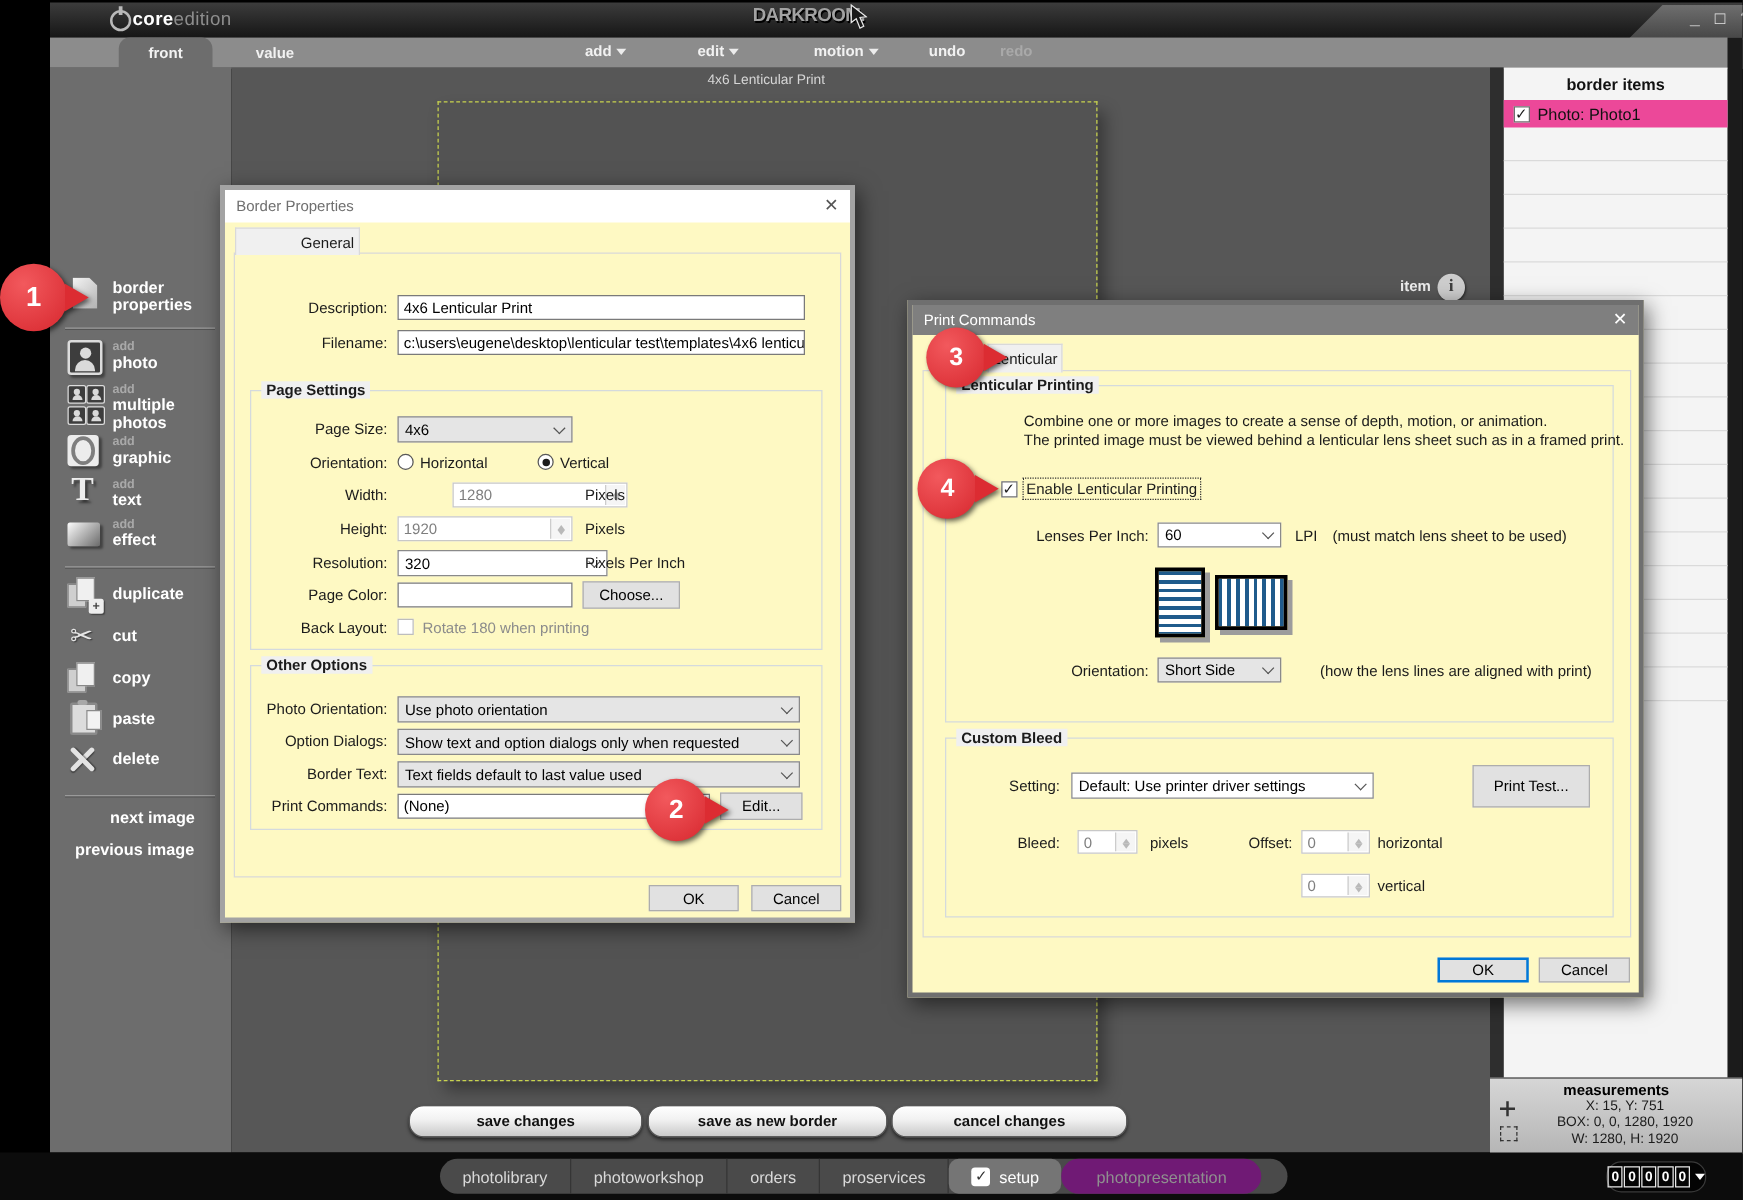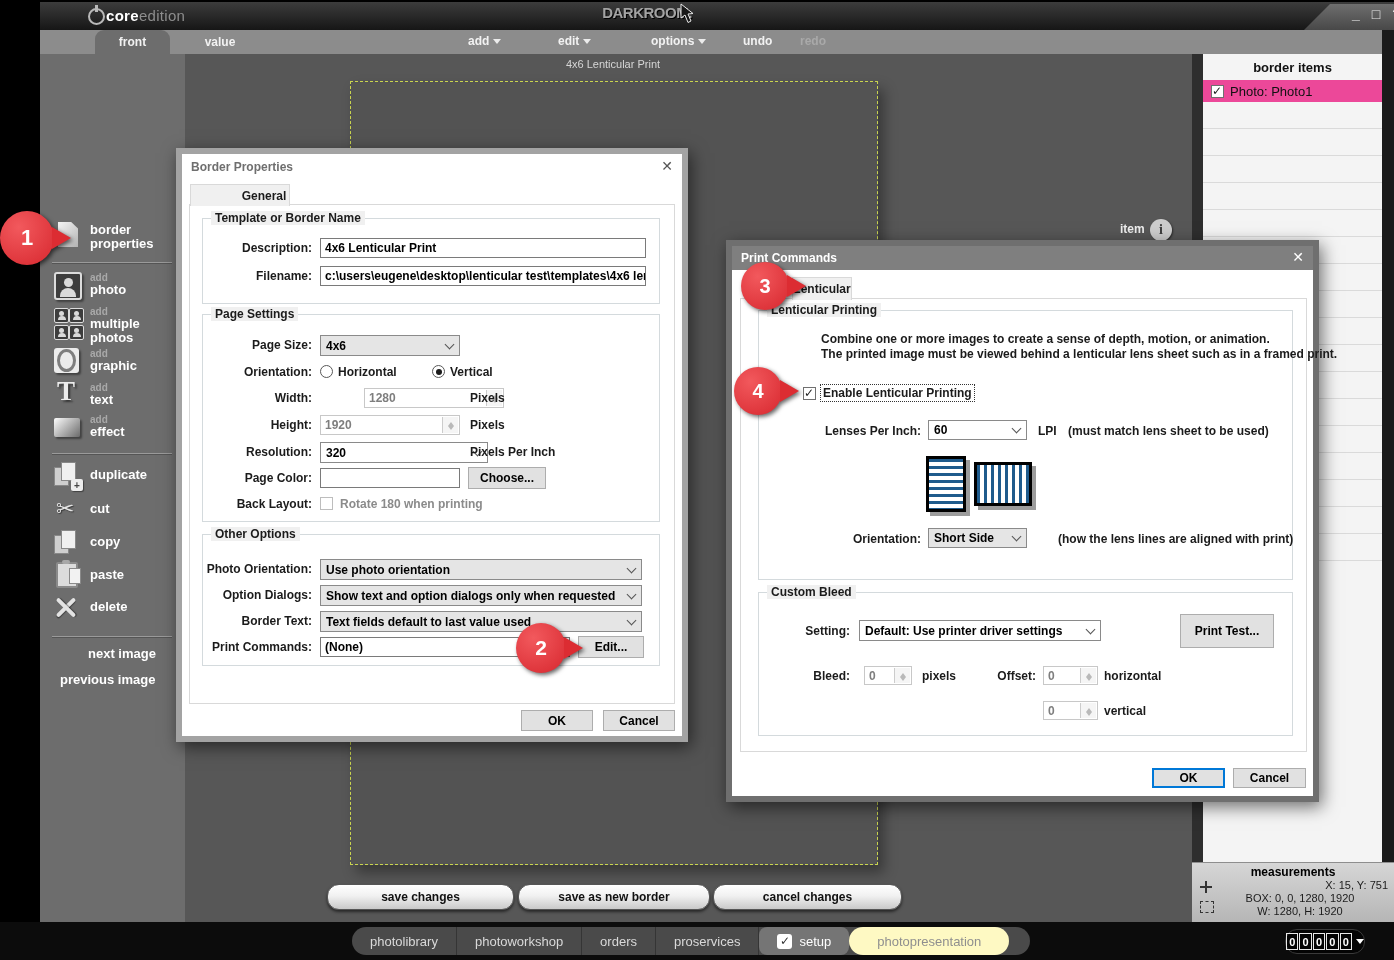--- a/index.html
+++ b/index.html
@@ -101,31 +101,31 @@
   .mico1::after{content:"";position:absolute;left:0;top:5px;width:12px;height:2px;background:#333;}
   .mico2{position:absolute;left:8px;top:38px;width:12px;height:10px;border:1px dashed #333;}
 
   
   .bottombar{left:0;top:922px;width:1394px;height:38px;background:#0c0c0c;}
   .navwrap{position:absolute;left:352px;top:5px;width:678px;height:28px;background:#4a4a4a;border-radius:14px;
     display:flex;align-items:center;}
   .navitem{height:28px;display:flex;align-items:center;justify-content:center;font-size:13px;color:#d9d9d9;
     border-right:1px solid #353535;padding:0 18px;}
   .navitem.active{background:#757575;border-radius:8px;color:#fff;border-right:none;gap:7px;}
-  .navitem.dim{background:#fef9c3;border-radius:14px;color:#8f8f8f;border-right:none;padding:0 28px;height:28px;}
+  .navitem.dim{background:#701a75;border-radius:14px;color:#8f8f8f;border-right:none;padding:0 28px;height:28px;}
   .navcb{width:15px;height:15px;background:#fff;border-radius:3px;color:#333;font-size:12px;font-weight:bold;
     display:flex;align-items:center;justify-content:center;}
   .counter{position:absolute;left:1285px;top:7px;width:78px;height:23px;background:#040404;border:1px solid #3a3a3a;
     border-radius:12px;display:flex;align-items:center;justify-content:center;gap:1px;}
   .digit{width:11px;height:15px;border:1px solid #e9e9e9;color:#fff;font-size:11px;font-weight:bold;
     display:flex;align-items:center;justify-content:center;}
   .ctri{width:0;height:0;border:4px solid transparent;border-top:5px solid #fff;margin-left:3px;position:relative;top:2px;}
 
   
-  .dlg{position:absolute;background:#ffffff;border:6px solid #a3a3a3;box-shadow:3px 5px 16px rgba(0,0,0,.55);font-weight:bold;}
+  .dlg{position:absolute;background:#fef9c3;border:4px solid #a3a3a3;box-shadow:3px 5px 16px rgba(0,0,0,.55);}
   .dtitle{position:absolute;left:0;top:0;width:100%;height:26px;background:#fff;}
   .dtitle .tx{position:absolute;left:9px;top:6px;font-size:12px;color:#6f6f6f;}
   .dtitle .cl{position:absolute;right:9px;top:4px;font-size:14px;color:#555;}
   .dtitle2{position:absolute;left:0;top:0;width:100%;height:24px;background:#7f7f7f;}
   .dtitle2 .tx{position:absolute;left:9px;top:5px;font-size:12px;color:#fff;}
   .dtitle2 .cl{position:absolute;right:9px;top:3px;font-size:14px;color:#fff;}
   .tab{position:absolute;background:#f0f0f0;border:1px solid #d9d9d9;border-bottom:none;z-index:2;
     display:flex;align-items:center;justify-content:center;font-size:12px;color:#1b1b1b;}
   .tframe{position:absolute;border:1px solid #d9d9d9;}
   .grp{position:absolute;border:1px solid #d4dadd;}
@@ -188,21 +188,21 @@
 
 <div class="abs menubar">
   <div class="mtab front">
       <span>front</span>
     </div>
   <div class="mtab" style="left:140px;width:80px;">
       <span>value</span>
     </div>
   <span class="mitem" style="left:428px;"><span>add</span><i class="mtri"></i></span>
   <span class="mitem" style="left:518px;"><span>edit</span><i class="mtri"></i></span>
-  <span class="mitem" style="left:611px;"><span>options</span><i class="mtri"></i></span>
+  <span class="mitem" style="left:611px;"><span>motion</span><i class="mtri"></i></span>
   <span class="mitem" style="left:703px;"><span>undo</span></span>
   <span class="mitem disabled" style="left:760px;"><span>redo</span></span>
 </div>
 
 <div class="abs sidebar">
 
   <div class="icoPage" style="left:18px;top:168px;"></div>
   <span class="slabel" style="left:50px;top:169px;">
     <span>border</span><br>
     <span>properties</span>
@@ -326,21 +326,21 @@
       <div class="brow"></div>
       <div class="brow"></div>
       <div class="brow"></div>
       <div class="brow"></div>
     </div>
 </div>
 <div class="abs meas">
   <span class="meastitle">measurements</span>
   <div class="mico1"></div>
   <div class="mico2"></div>
-  <span class="measline" style="top:16px;text-align:right;">X: 15, Y: 751</span>
+  <span class="measline" style="top:16px;">X: 15, Y: 751</span>
   <span class="measline" style="top:29px;">BOX: 0, 0, 1280, 1920</span>
   <span class="measline" style="top:42px;">W: 1280, H: 1920</span>
 </div>
 
 <div class="abs bottombar">
   <div class="navwrap">
     <div class="navitem">
         <span>photolibrary</span>
       </div>
     <div class="navitem">
@@ -373,23 +373,20 @@
 <div class="dlg" style="left:176px;top:148px;width:500px;height:582px;z-index:20;">
   <div class="dtitle">
     <span class="tx">Border Properties</span>
     <span class="cl">✕</span>
   </div>
   <div class="tab" style="left:8px;top:30px;width:50px;height:21px;padding-left:48px;">
       <span>General</span>
     </div>
   <div class="tframe" style="left:7px;top:50px;width:484px;height:498px;"></div>
 
-  <div class="grp" style="left:20px;top:64px;width:456px;height:84px;">
-    <b class="lg">Template or Border Name</b>
-  </div>
   <span class="lbl lblr" style="left:30px;top:87px;width:100px;">Description:</span>
   <div class="inp" style="left:138px;top:84px;width:326px;height:20px;">
       <span>4x6 Lenticular Print</span>
     </div>
   <span class="lbl lblr" style="left:30px;top:115px;width:100px;">Filename:</span>
   <div class="inp" style="left:138px;top:112px;width:326px;height:20px;">
       <span class="nw">c:\users\eugene\desktop\lenticular test\templates\4x6 lenticular no</span>
     </div>
 
   <div class="grp" style="left:20px;top:160px;width:456px;height:206px;">

